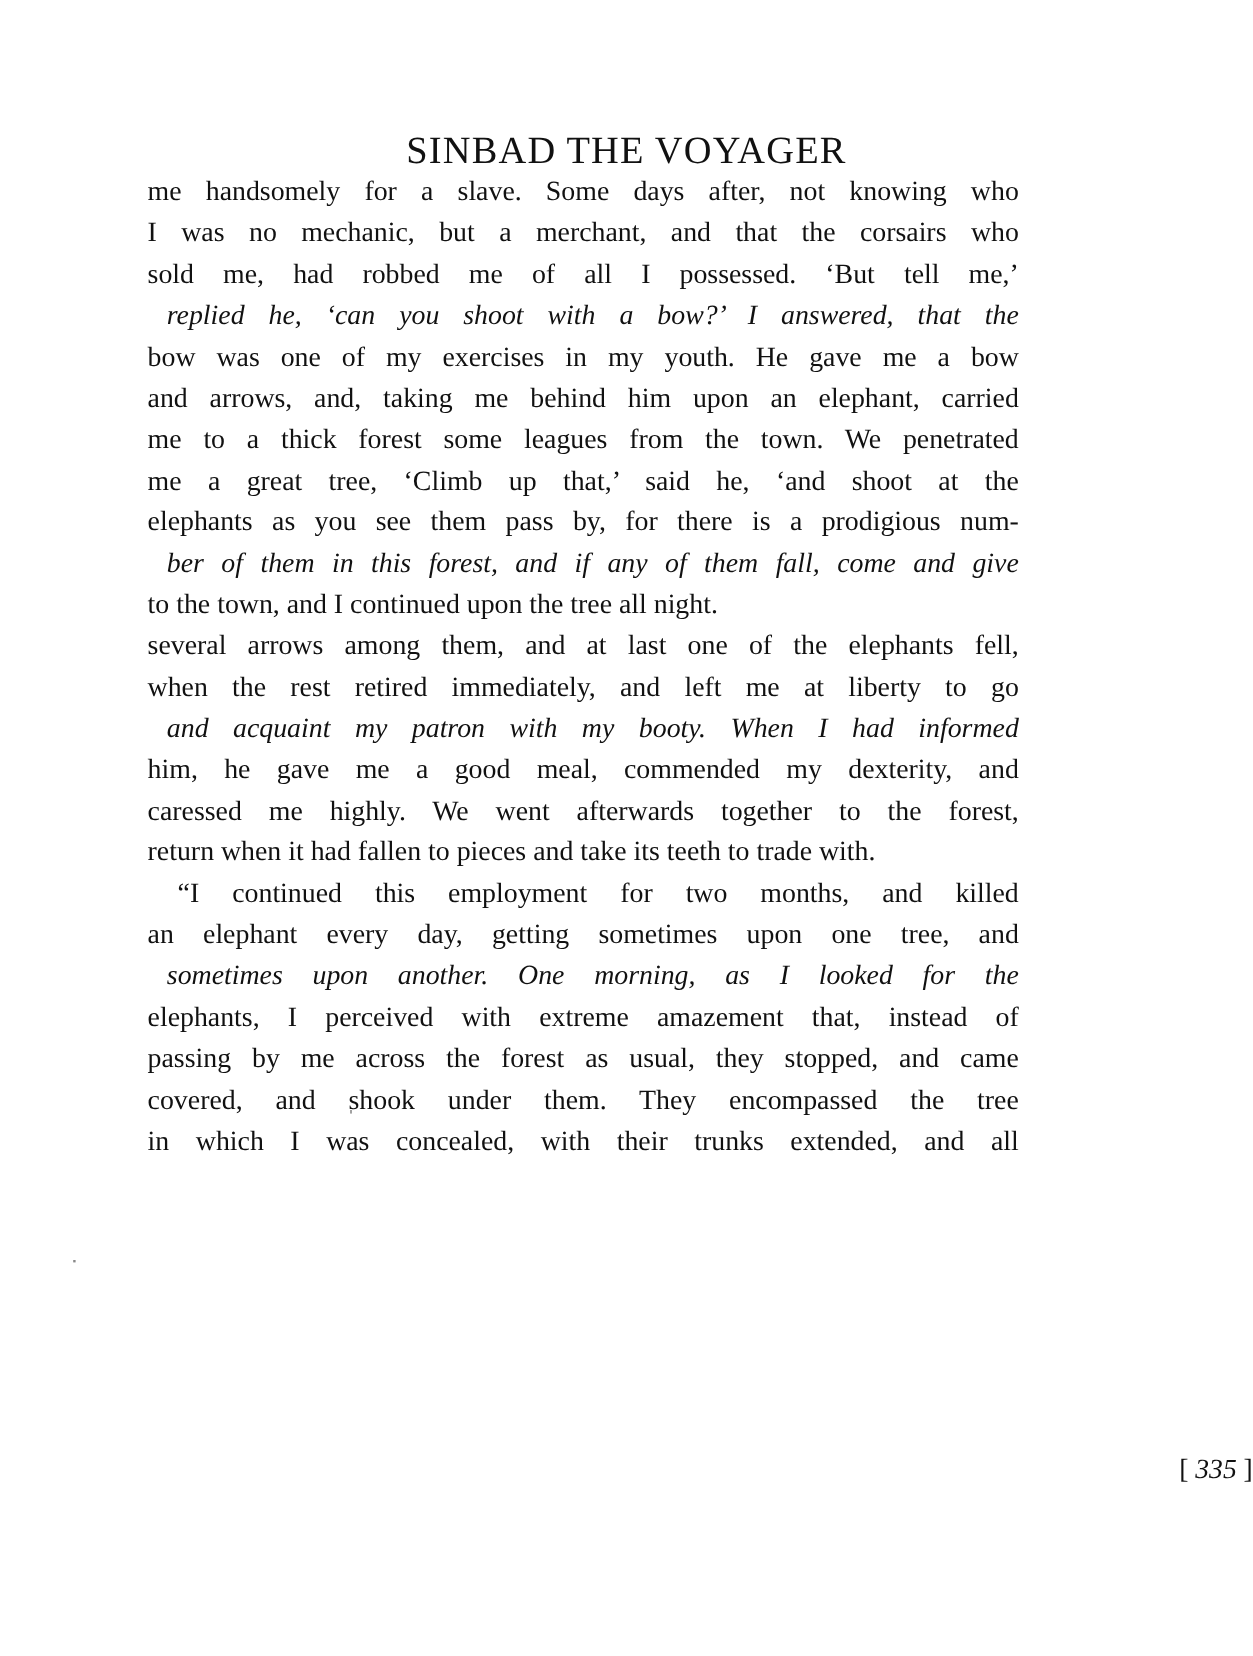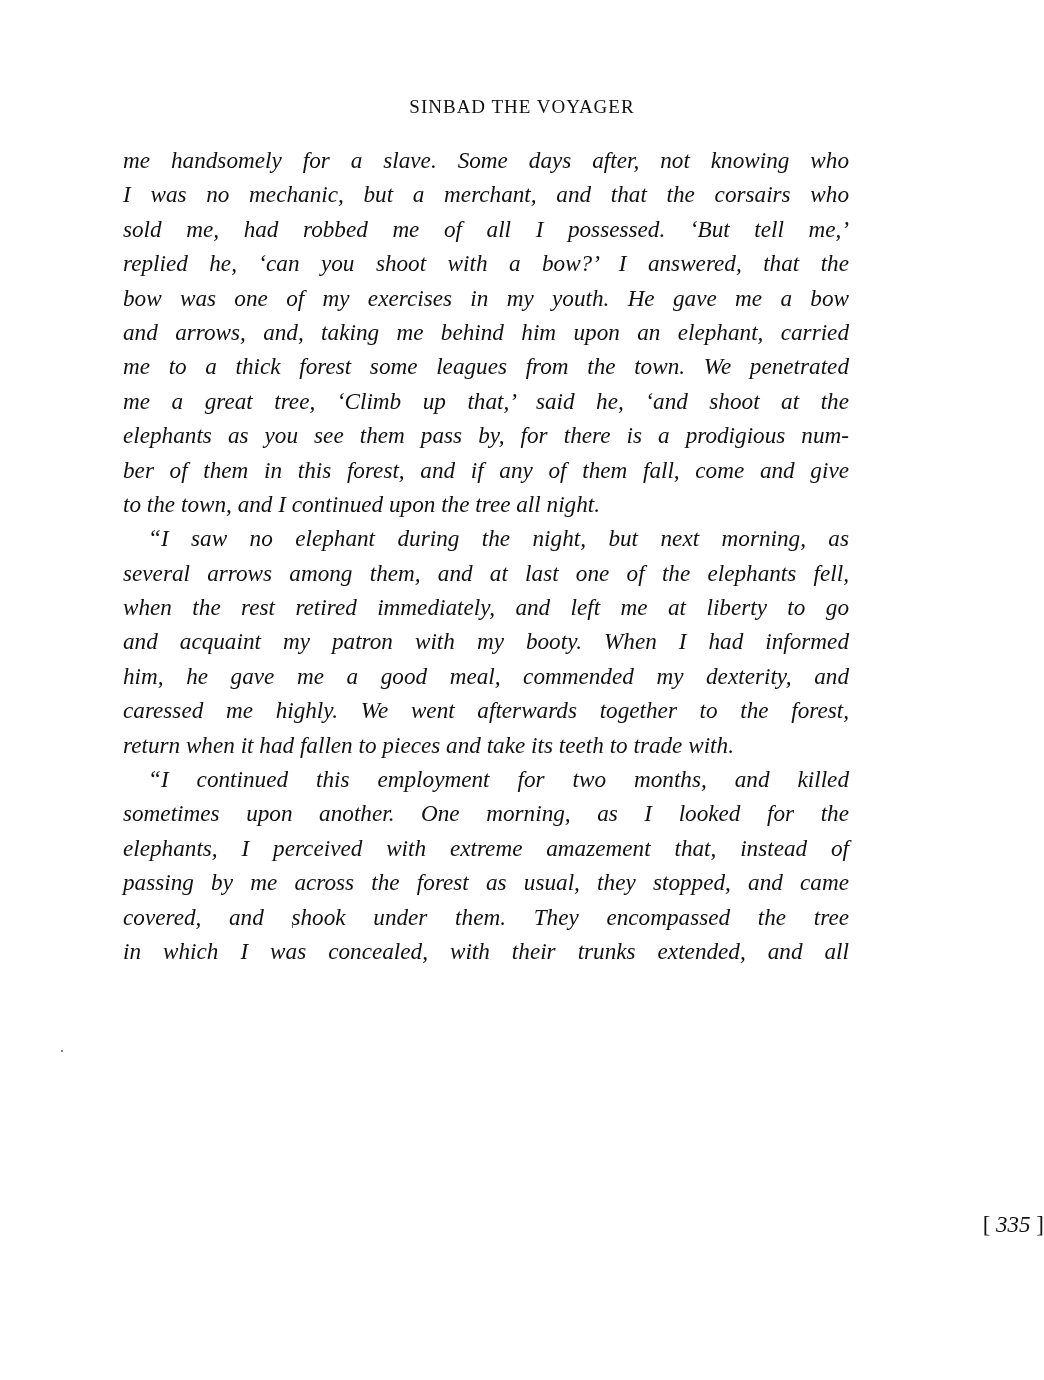--- a/index.html
+++ b/index.html
@@ -1,25 +1,25 @@
 <!DOCTYPE html>
 <html><head>
 <meta charset="utf-8">
 <style>
   html, body { margin:0; padding:0; background:#ffffff; }
   body { width:1044px; height:1380px; position:relative; overflow:hidden;
          font-family: "Liberation Serif", "DejaVu Serif", serif; color:#111; }
-  .title { position:absolute; top:90px; left:0; width:1044px; text-align:center;
-           font-size:19px; letter-spacing:1px; line-height:34px; }
+  .title { position:absolute; top:108px; left:0; width:1044px; text-align:center;
+           font-size:32px; letter-spacing:1px; line-height:34px; }
   .body { position:absolute; top:143px; left:123px; width:726px; }
   .line { height:34.4px; line-height:34.4px; font-size:23.2px; white-space:nowrap;
-          text-align:justify; text-align-last:justify;font-style:italic; }
+          text-align:justify; text-align-last:justify; }
   .line.last { text-align-last:left; }
   .line.indent { padding-left:25px; }
-  .it { font-style:italic; }
+  .it { font-style:italic;margin-left:16px; }
   .pageno { position:absolute; top:1208px; left:0; width:1044px; text-align:right;
             font-size:23px; line-height:34px; }
   .pageno .num { font-style:italic; }
   .speck { position:absolute; left:61px; top:1050px; width:2px; height:2px; background:#888; }
   .speck2 { position:absolute; left:292px; top:925px; width:1px; height:3px; background:#666; }
 </style>
 </head>
 <body>
 
 <div class="title">SINBAD THE VOYAGER</div>
@@ -29,28 +29,28 @@
     <div class="line ">I was no mechanic, but a merchant, and that the corsairs who</div>
     <div class="line ">sold me, had robbed me of all I possessed.  ‘But tell me,’</div>
     <div class="line it">replied he, ‘can you shoot with a bow?’  I answered, that the</div>
     <div class="line ">bow was one of my exercises in my youth.  He gave me a bow</div>
     <div class="line ">and arrows, and, taking me behind him upon an elephant, carried</div>
     <div class="line ">me to a thick forest some leagues from the town.  We penetrated</div>
     <div class="line ">me a great tree, ‘Climb up that,’ said he, ‘and shoot at the</div>
     <div class="line ">elephants as you see them pass by, for there is a prodigious num-</div>
     <div class="line it">ber of them in this forest, and if any of them fall, come and give</div>
     <div class="line last">to the town, and I continued upon the tree all night.</div>
-    <div class="line indent">“I saw no elephant during the night, but next morning, as</div>
     <div class="line ">several arrows among them, and at last one of the elephants fell,</div>
     <div class="line ">when the rest retired immediately, and left me at liberty to go</div>
     <div class="line it">and acquaint my patron with my booty.  When I had informed</div>
     <div class="line ">him, he gave me a good meal, commended my dexterity, and</div>
     <div class="line ">caressed me highly.  We went afterwards together to the forest,</div>
     <div class="line last">return when it had fallen to pieces and take its teeth to trade with.</div>
     <div class="line indent">“I continued this employment for two months, and killed</div>
+    <div class="line ">an elephant every day, getting sometimes upon one tree, and</div>
     <div class="line it">sometimes upon another.  One morning, as I looked for the</div>
     <div class="line ">elephants, I perceived with extreme amazement that, instead of</div>
     <div class="line ">passing by me across the forest as usual, they stopped, and came</div>
     <div class="line ">covered, and shook under them.  They encompassed the tree</div>
     <div class="line ">in which I was concealed, with their trunks extended, and all</div>
   </div>
 
 <div class="pageno">
   <span>[</span>
   <span class="num">335</span>

